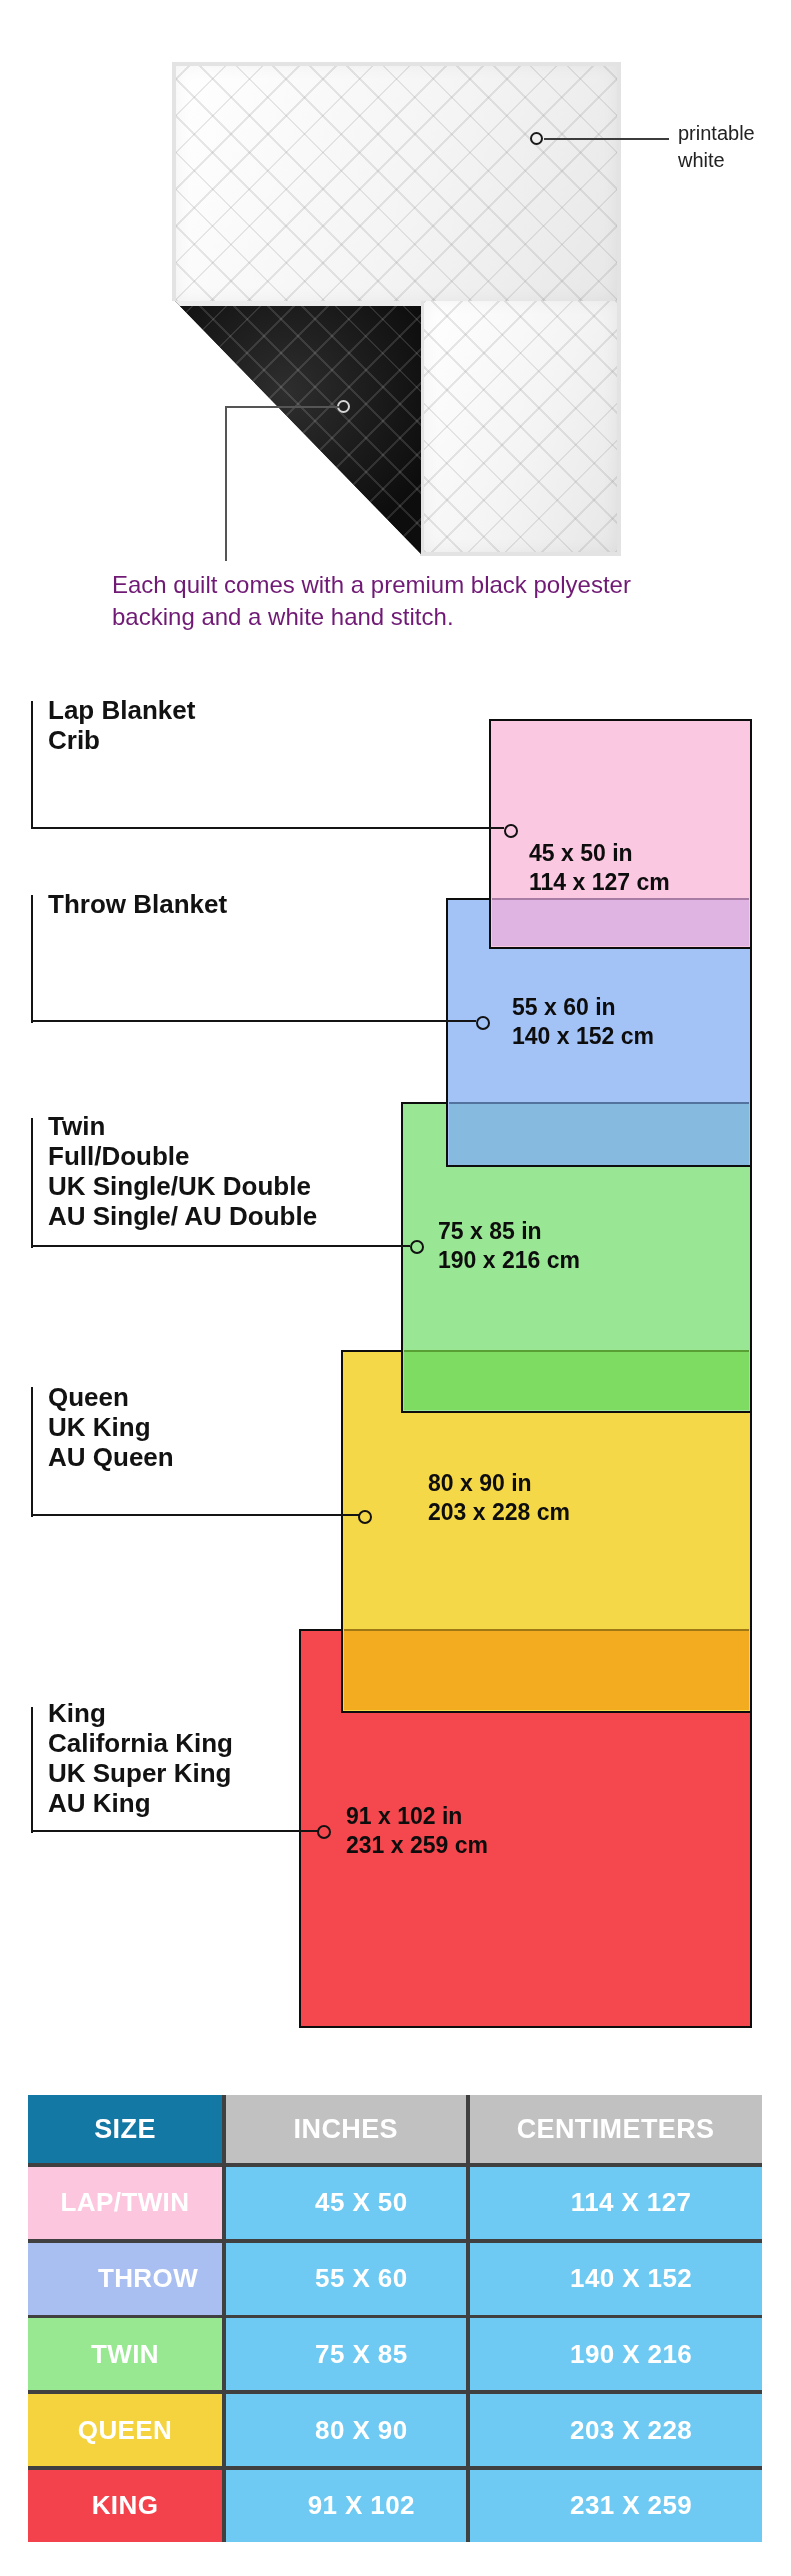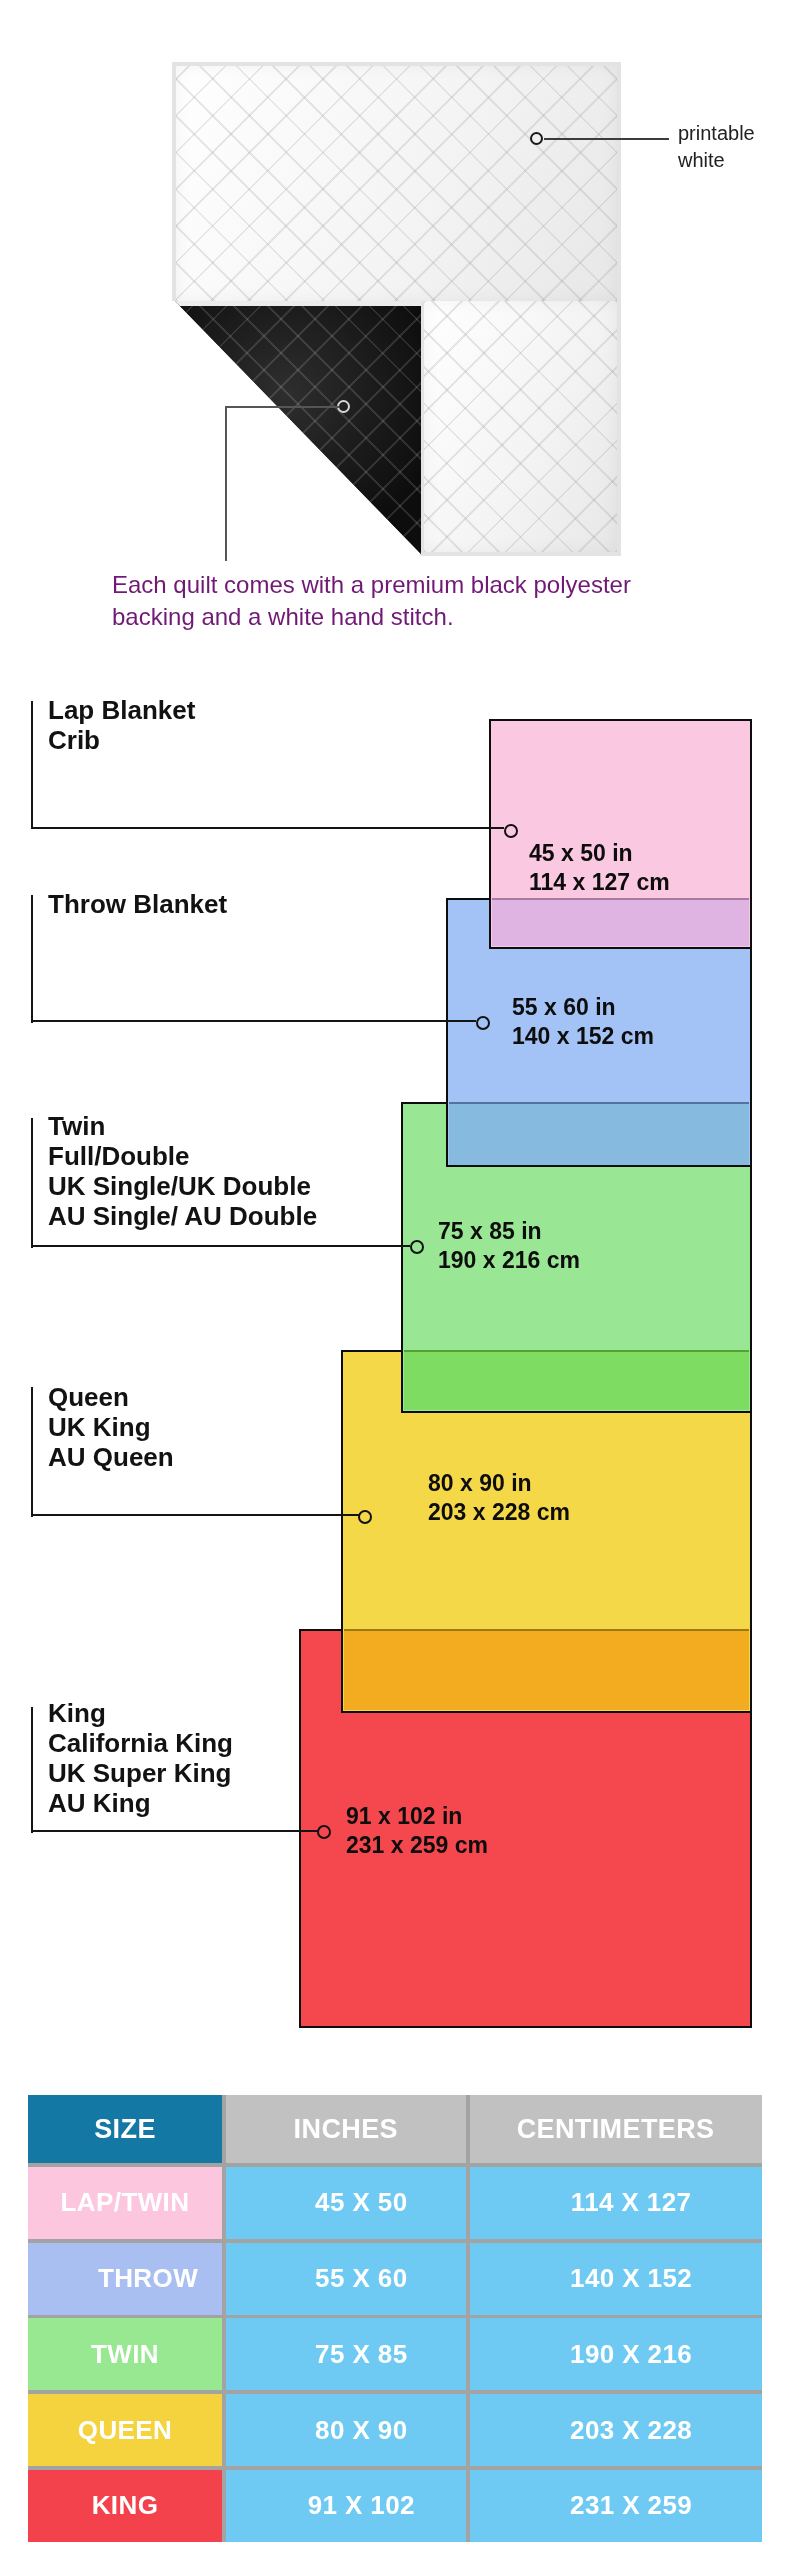--- a/index.html
+++ b/index.html
@@ -83,21 +83,21 @@
   .o-pink  {left:504px;top:824px;}
   .o-blue  {left:476px;top:1016px;}
   .o-green {left:410px;top:1240px;}
   .o-yellow{left:358px;top:1510px;}
   .o-king  {left:317px;top:1825px;}
 
   
   .size-table{
     left:28px;top:2095px;width:734px;
     display:grid;grid-template-columns:194px 240px 292px;grid-template-rows:68px 72px 72px 72px 72px 72px;
-    gap:3.8px;background:#a3a3a3;
+    gap:3.8px;background:#404040;
   }
   .cell{display:flex;align-items:center;justify-content:center;
     color:#ffffff;font-weight:700;font-size:26px;letter-spacing:0.4px;white-space:nowrap;}
   .th{font-size:27px;}
   .th-size{background:#1478a5;}
   .th-m{background:#c1c1c1;}
   .td{background:#6fcaf3;padding-left:31px;}
   .rl-0{background:#fcc7de;}
   .rl-1{background:#a9bff2;padding-left:46px;}
   .rl-2{background:#98e791;}

